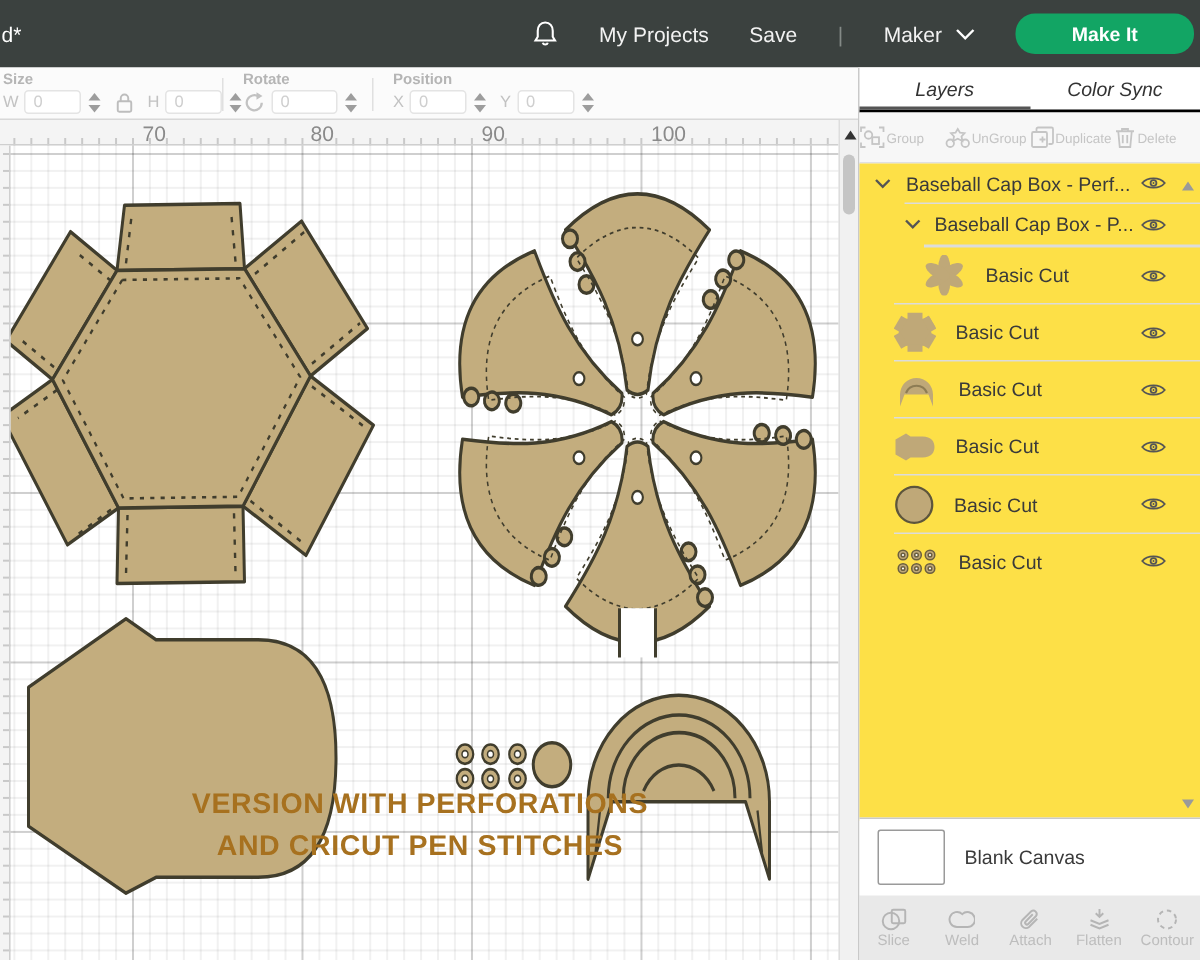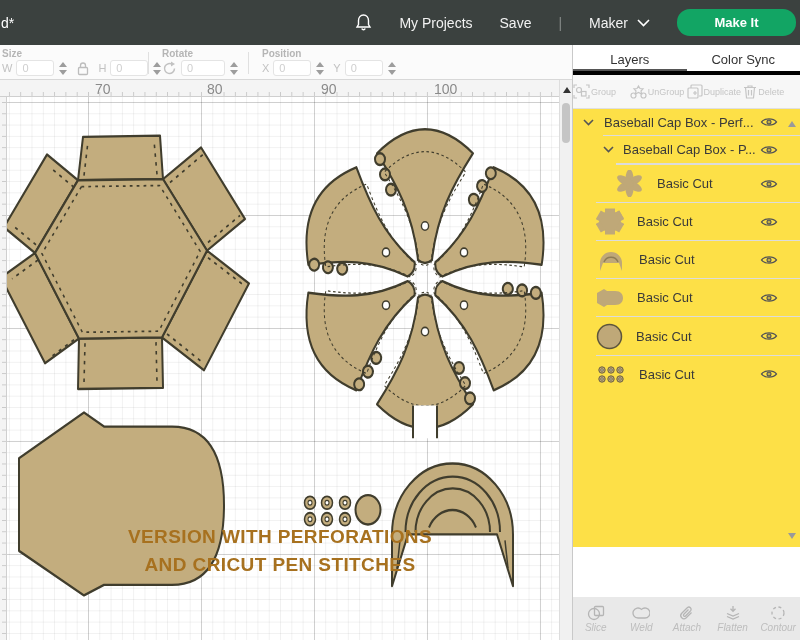--- a/index.html
+++ b/index.html
@@ -43,41 +43,41 @@
     background-image:linear-gradient(to bottom, #c9c9c9 1px, transparent 1px); background-size:5px 11.3px; background-position:2px 5px; background-repeat:repeat-y; }
   .annotation { position:absolute; left:60px; top:443px; width:440px; text-align:center; font-size:19px; font-weight:bold; color:#a7711f; letter-spacing:0.4px; line-height:28px; }
 
   
   .cscroll { position:absolute; right:0; top:0; width:13px; height:560px; background:#f1f1f1; border-left:1px solid #ddd; }
   .cscroll .up { position:absolute; left:3px; top:7px; width:0; height:0; border-left:4px solid transparent; border-right:4px solid transparent; border-bottom:6px solid #333; }
   .cscroll .thumb { position:absolute; left:2px; top:23px; width:8px; height:40px; background:#c5c5c5; border-radius:4px; }
 
   
   .panel { position:absolute; left:572px; top:45px; width:228px; height:595px; background:#fff; border-left:1px solid #c9c9c9; }
-  .ptabs { display:flex; height:30px; border-bottom:4px solid #000000; }
+  .ptabs { display:flex; height:30px; border-bottom:2px solid #000000;font-style:italic; }
   .ptab { flex:1; text-align:center; font-size:13px; color:#333; line-height:30px; cursor:pointer; }
   .ptab.active { border-bottom:2px solid #555; }
   .pactions { display:flex; height:34px; background:#f7f7f7; border-bottom:1px solid #e0e0e0; }
   .paction { flex:1; display:flex; align-items:center; justify-content:flex-start; gap:1px; cursor:default; }
   .paction .plabel { font-size:9px; color:#c5c5c5; }
   .llist { position:relative; height:438px; background:#fde047; }
   .lrow { position:relative; display:flex; align-items:center; }
   .llabel { font-size:13px; color:#3a3a3a; white-space:nowrap; }
   .eye { position:absolute; right:22px; top:50%; transform:translateY(-50%); cursor:pointer; line-height:0; }
   .sep { height:1px; background:#dcdcdc; }
   .chev { line-height:0; cursor:pointer; }
   .thumb { line-height:0; }
   .pscroll-up { position:absolute; right:4px; top:12px; width:0;height:0;border-left:4px solid transparent;border-right:4px solid transparent;border-bottom:6px solid #9a9a9a; }
   .pscroll-dn { position:absolute; right:4px; bottom:8px; width:0;height:0;border-left:4px solid transparent;border-right:4px solid transparent;border-top:6px solid #9a9a9a; }
   .blankrow { position:absolute; left:0; bottom:43px; width:228px; height:52px; border-top:1px solid #c9c9c9; background:#fff; display:flex; align-items:center; }
   .swatch { width:45px; height:37px; background:#fff; border:1px solid #9a9a9a; border-radius:2px; margin-left:12px; }
   .blankrow .llabel { margin-left:13px; }
   .btoolbar { position:absolute; left:0; bottom:0; width:228px; height:43px; background:#e9e9e9; display:flex; }
   .btool { flex:1; display:flex; flex-direction:column; align-items:center; justify-content:center; gap:1px; cursor:default; }
-  .btool .plabel { font-size:10px; color:#bdbdbd;font-style:italic; }
+  .btool .plabel { font-size:10px; color:#bdbdbd; }
 </style>
 </head>
 <body>
 
 <div id="app">
 
   <div class="topbar">
     <span class="topbar-title">d*</span>
     <div class="topnav">
       <span style="line-height:0;">
@@ -477,20 +477,24 @@
               <path d="M2,8 C6.5,2.5 17.5,2.5 22,8 C17.5,13.5 6.5,13.5 2,8 Z" fill="none" stroke="#555" stroke-width="1.6"></path>
               <circle cx="12" cy="8" r="2.6" fill="none" stroke="#555" stroke-width="1.6"></circle>
               <circle cx="12" cy="8" r="0.9" fill="#555"></circle>
             </svg></span>
       </div>
 
       <div class="pscroll-up"></div>
       <div class="pscroll-dn"></div>
     </div>
 
+    <div class="blankrow">
+      <div class="swatch"></div>
+      <span class="llabel">Blank Canvas</span>
+    </div>
 
     <div class="btoolbar">
       <div class="btool">
         <svg width="18" height="16" viewBox="0 0 18 16" fill="none" stroke="#b5b5b5" stroke-width="1.3">
             <circle cx="7" cy="9" r="5.5"></circle>
             <rect x="7.5" y="1.5" width="9" height="9" rx="1"></rect>
           </svg>
         <span class="plabel">Slice</span>
       </div>
       <div class="btool">

